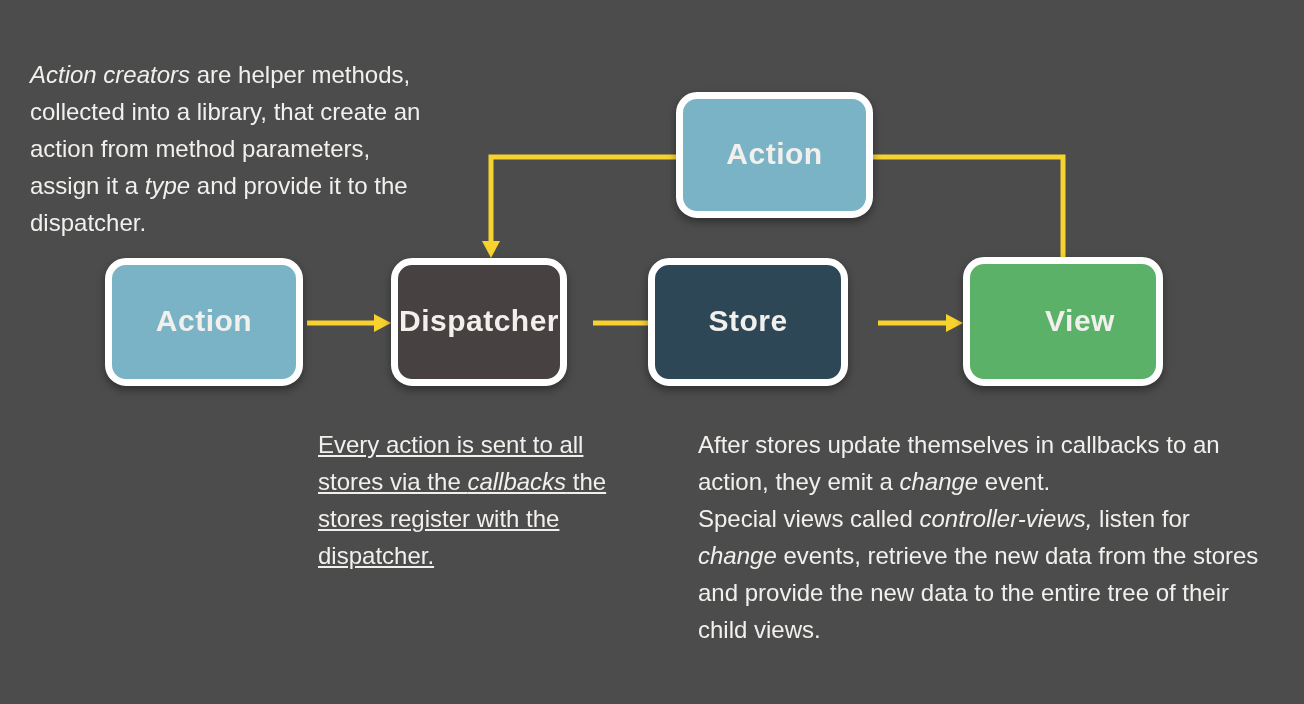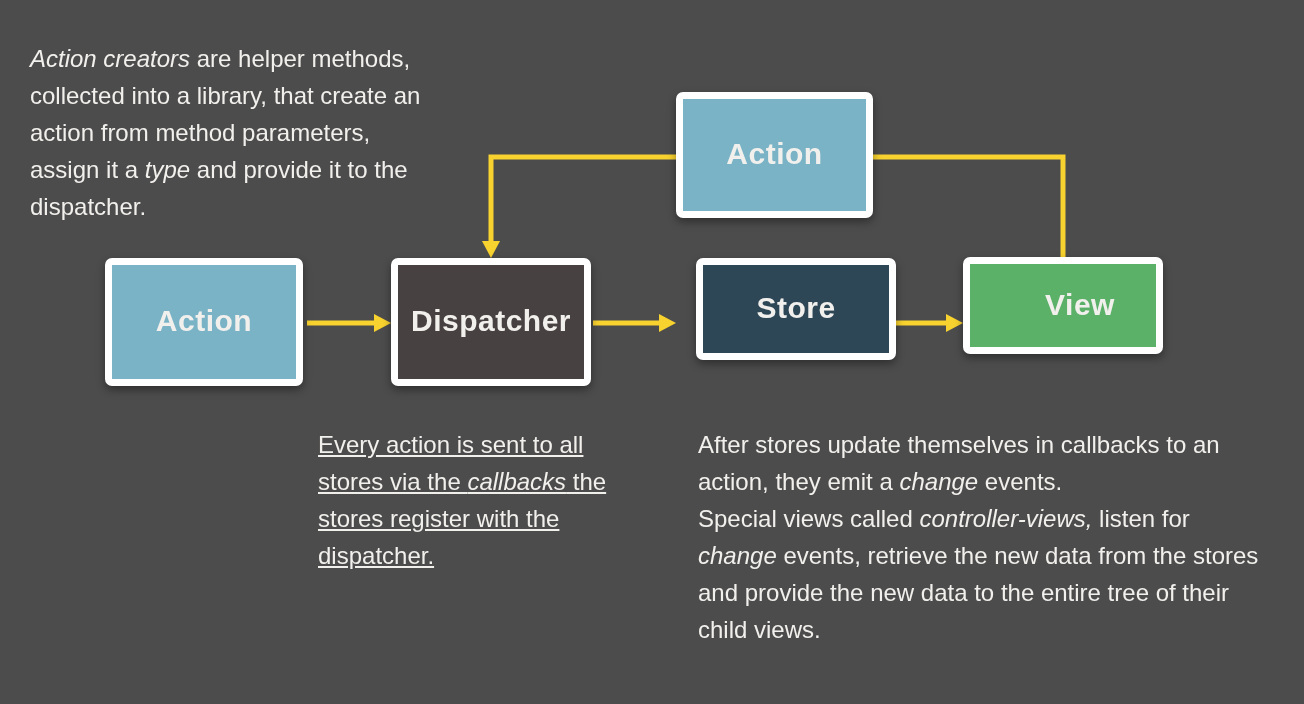--- a/index.html
+++ b/index.html
@@ -25,45 +25,45 @@
     fill: none;
   }
   .head {
     fill: var(--arrow, #f8d22e);
     stroke: none;
   }
   .node {
     position: absolute;
     box-sizing: border-box;
     border: 7px solid var(--node_border, #ffffff);
-    border-radius: 7px;
+    border-radius: 21px;
     box-shadow: 0 4px 9px rgba(0,0,0,0.38);
     display: flex;
     align-items: center;
     justify-content: center;
     color: var(--text, #f2f0ed);
     font-weight: 700;
     font-size: 30px;
     letter-spacing: 0.5px;
   }
   .node .inner-label { transform: translateY(-1px); }
   #node-action-top  { left: 676px; top:  92px; width: 197px; height: 126px; background: var(--node_action, #7ab3c6); }
   #node-action      { left: 105px; top: 258px; width: 198px; height: 128px; background: var(--node_action, #7ab3c6); }
-  #node-dispatcher  { left: 391px; top: 258px; width: 200px; height: 128px; background: var(--node_dispatcher, #474141); }
-  #node-store       { left: 696px; top: 258px; width: 200px; height: 102px; background: var(--node_store, #2d4757); }
-  #node-view        { left: 963px; top: 257px; width: 200px; height: 97px; background: var(--node_view, #5cb169); padding-left: 34px; }
+  #node-dispatcher  { left: 391px; top: 258px; width: 176px; height: 128px; background: var(--node_dispatcher, #474141); }
+  #node-store       { left: 648px; top: 258px; width: 200px; height: 128px; background: var(--node_store, #2d4757); }
+  #node-view        { left: 963px; top: 257px; width: 200px; height: 129px; background: var(--node_view, #5cb169); padding-left: 34px; }
   .note {
     position: absolute;
     color: var(--text, #f2f0ed);
     font-size: 24px;
     line-height: 37px;
   }
   .note p { margin: 0; }
   .note p + p { margin-top: 0; }
-  #note-action-creators { left:  30px; top:  40px; width: 395px; }
+  #note-action-creators { left:  30px; top:  56px; width: 395px; }
   #note-callbacks       { left: 318px; top: 426px; width: 336px; text-decoration: underline; }
   #note-views           { left: 698px; top: 426px; width: 566px; }
   .it { font-style: italic; }
 </style>
 </head>
 <body>
 
 <div class="canvas">
 
   <svg class="edges" width="1304" height="704" viewBox="0 0 1304 704">
@@ -115,17 +115,17 @@
 
   <div class="note" id="note-action-creators">
     <p><span class="it">Action creators</span><span> are helper methods, collected into a library, that create an action from method parameters, assign it a </span><span class="it">type</span><span> and provide it to the dispatcher.</span></p>
   </div>
 
   <div class="note" id="note-callbacks">
     <p><span>Every action is sent to all stores via the </span><span class="it">callbacks</span><span> the stores register with the dispatcher.</span></p>
   </div>
 
   <div class="note" id="note-views">
-    <p><span>After stores update themselves in callbacks to an action, they emit a </span><span class="it">change</span><span> events.</span></p>
+    <p><span>After stores update themselves in callbacks to an action, they emit a </span><span class="it">change</span><span> event.</span></p>
     <p><span>Special views called </span><span class="it">controller-views,</span><span> listen for </span><span class="it">change</span><span> events, retrieve the new data from the stores and provide the new data to the entire tree of their child views.</span></p>
   </div>
 
 </div>
 
 </body></html>

